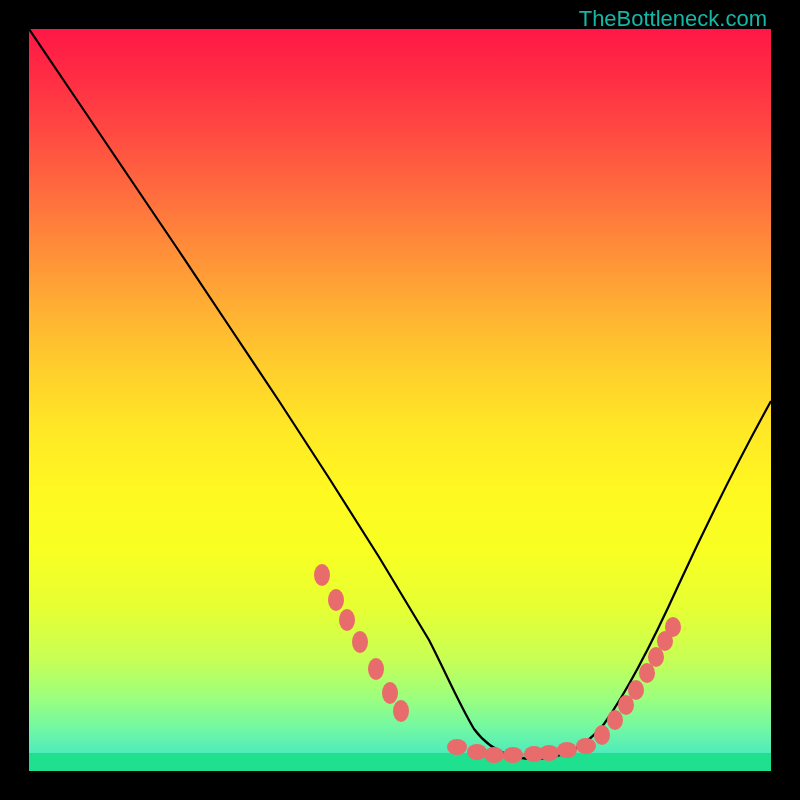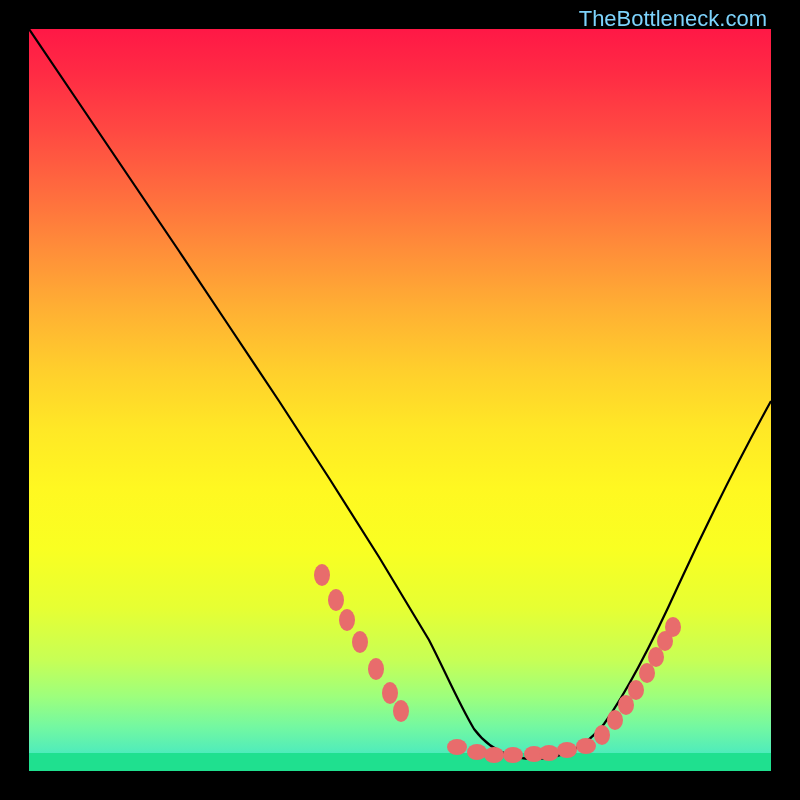--- a/index.html
+++ b/index.html
@@ -48,21 +48,21 @@
     left: 0;
     bottom: 0;
     width: 100%;
     height: 18px;
     background: #1fe08f;
   }
   .watermark {
     position: absolute;
     top: 6px;
     right: 33px;
-    color: #7dd3fc;
+    color: #14b8a6;
     font-size: 22px;
     font-weight: 500;
     letter-spacing: 0px;
   }
   svg.curve {
     position: absolute;
     left: 0;
     top: 0;
     width: 742px;
     height: 742px;

